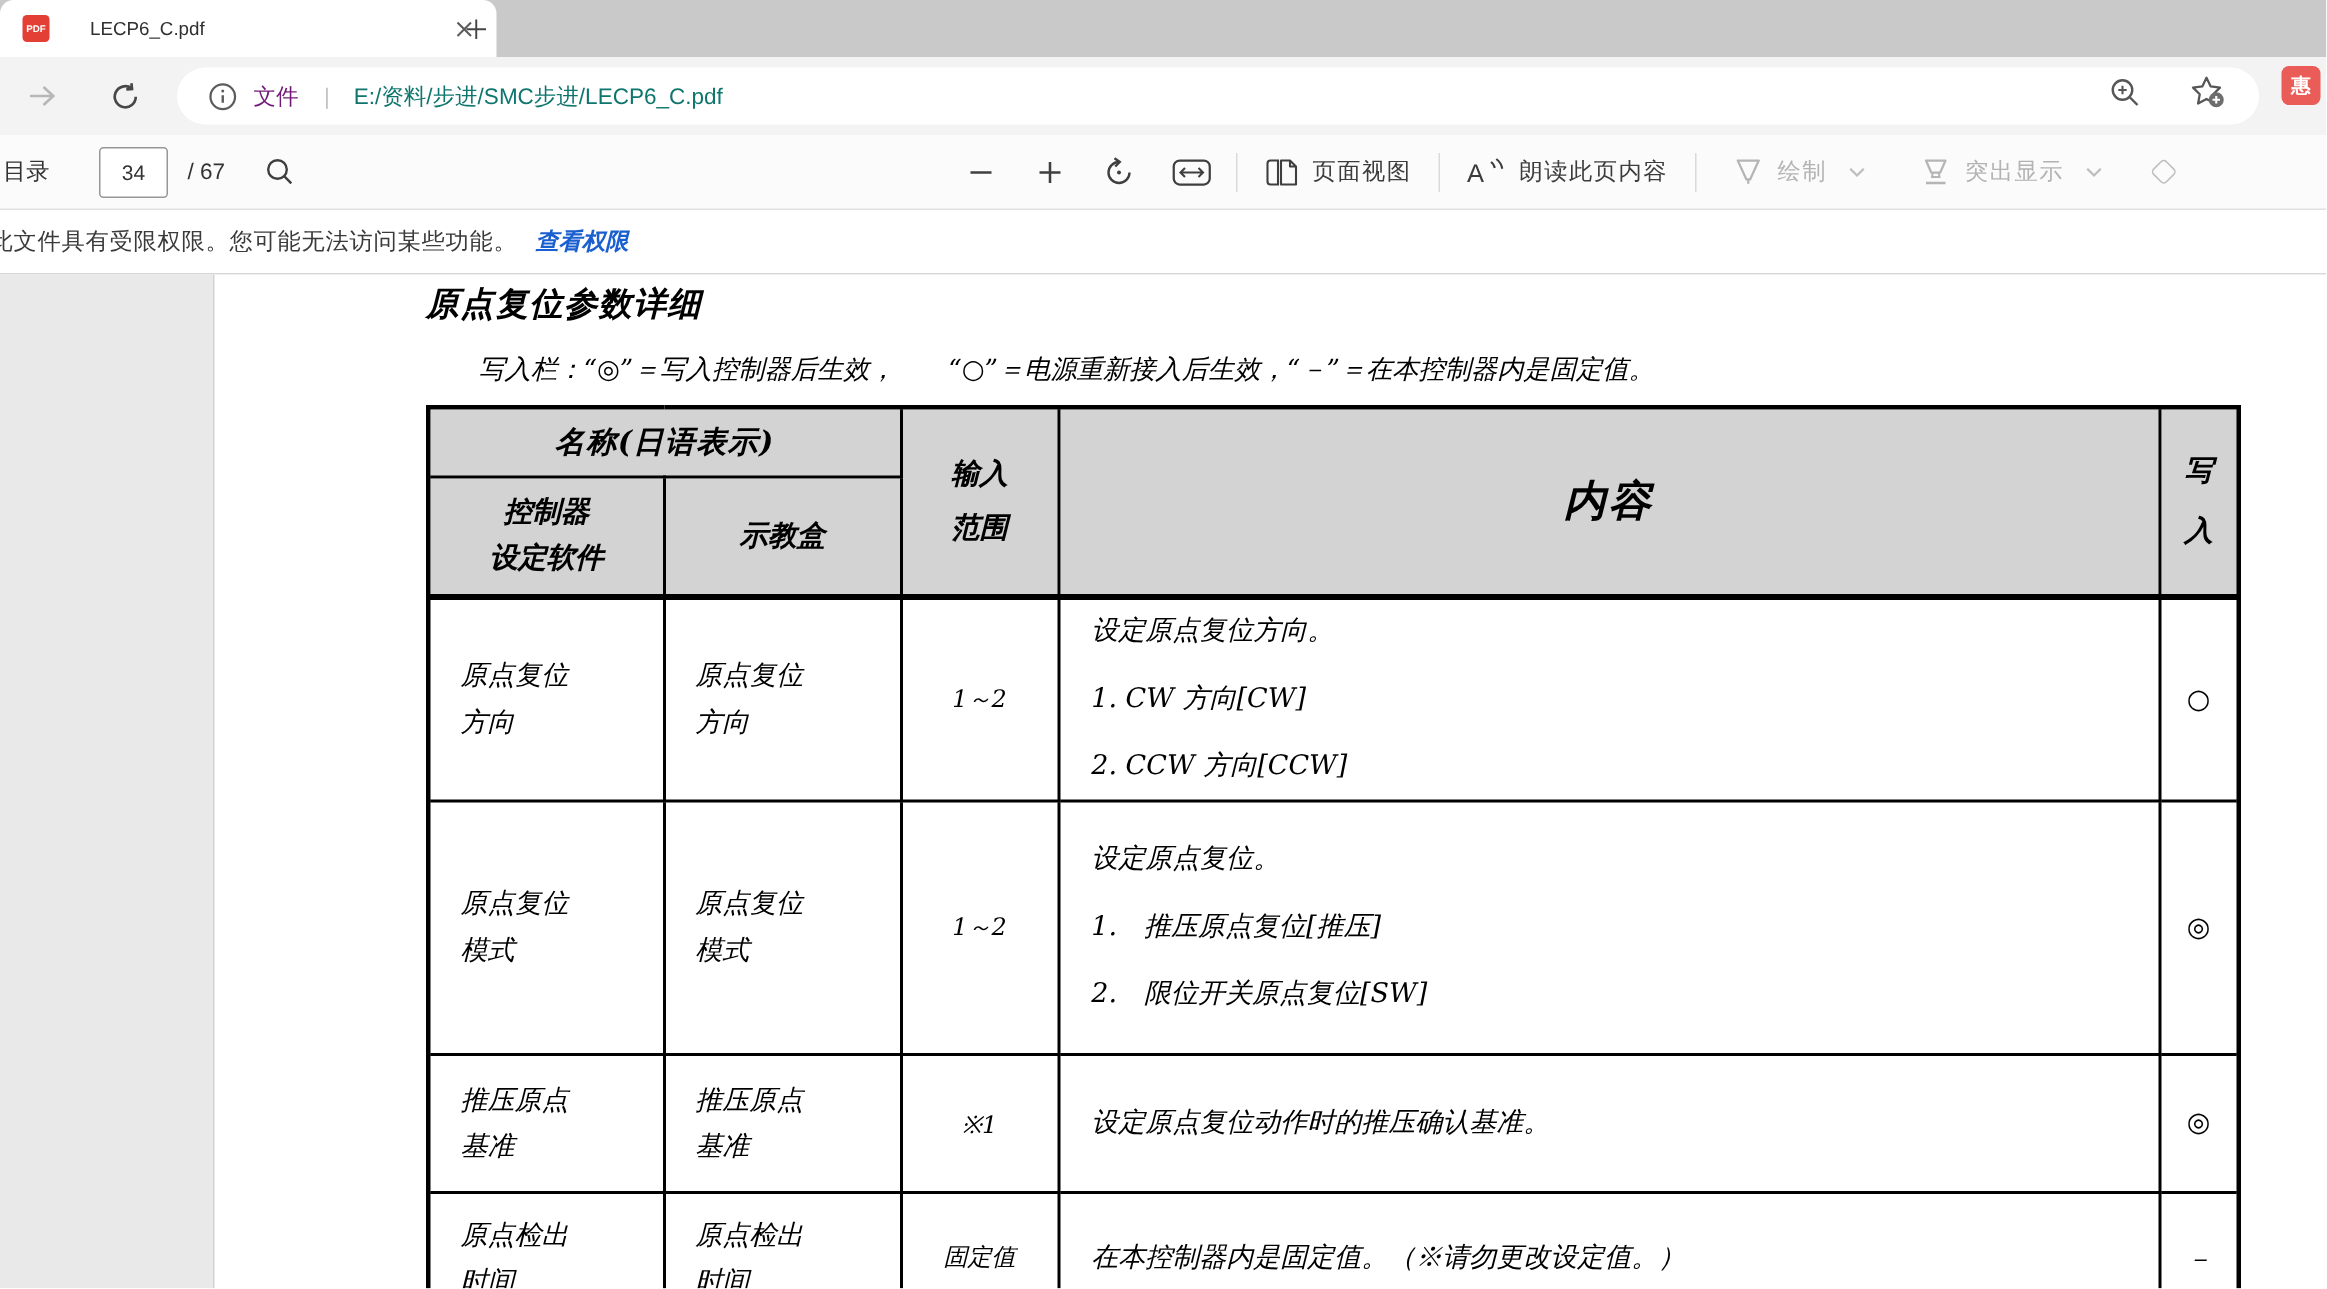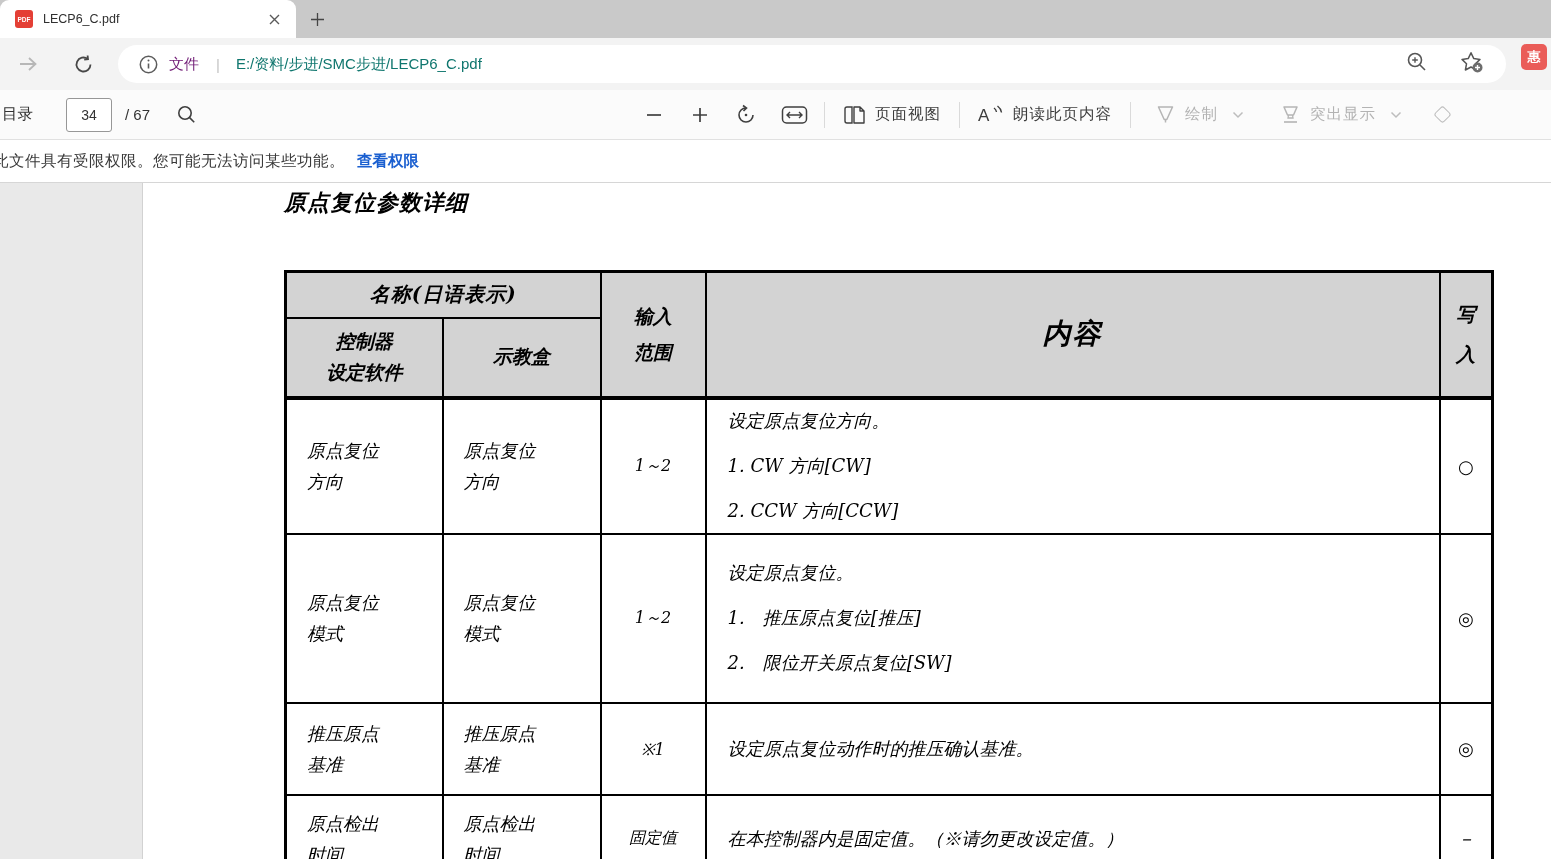--- a/index.html
+++ b/index.html
@@ -2,22 +2,22 @@
 <html><head>
 <meta charset="utf-8">
 <style>
   * { margin:0; padding:0; box-sizing:border-box; }
   html,body { width:1551px; height:859px; }
   body { font-family:"Liberation Sans", sans-serif; }
   .screen { position:relative; width:1551px; height:859px; overflow:hidden; background:#fff; }
 
   
   .tabstrip { position:relative; height:38px; background:#c9c9c9; }
-  .tab { position:absolute; left:0; top:0; width:296px; height:38px; background:#fff;
-         border-radius:9px 9px 0 0; display:flex; align-items:center; }
+  .tab { position:absolute; left:0; top:0; width:331px; height:38px; background:#fff;
+         border-radius:9px 9px 0 0; display:flex; align-items:center;gap:17px; }
   .favicon { width:18px; height:18px; margin-left:15px; background:#e43f35; border-radius:3px;
              color:#fff; font-size:6.5px; font-weight:bold; display:flex; align-items:center; justify-content:center;
              position:relative; flex:none; }
   .tab-title { margin-left:10px; font-size:12.5px; color:#303030; }
   .tab-close { position:absolute; right:10px; top:7px; width:24px; height:24px; border-radius:4px;
                display:flex; align-items:center; justify-content:center; }
   .newtab { position:absolute; left:303px; top:5px; width:28px; height:28px; border-radius:6px;
             display:flex; align-items:center; justify-content:center; }
 
   
@@ -48,21 +48,21 @@
   .tb-label { font-size:15.5px; color:#3c3c3c; letter-spacing:1px; margin-left:9px; white-space:nowrap; }
   .tb-label.disabled { color:#b3b3b3; }
   .tb-divider { width:1px; height:26px; background:#dadada; } .m-l14{margin-left:14px;} .m-l16{margin-left:16px;} .m-l18{margin-left:18px;}
   .m-l24{margin-left:24px;} .m-l26{margin-left:26px;} .m-l28{margin-left:28px;} .m-l34{margin-left:34px;} .m-l36{margin-left:36px;}
   .eraser-shape { width:13px; height:13px; border:1.6px solid #bdbdbd; border-radius:3px; transform:rotate(45deg); }
 
   
   .notice { position:relative; height:43px; background:#fff; border-bottom:1px solid #d6d6d6;
             display:flex; align-items:center; font-size:15.5px; color:#3a3a3a; }
   .notice-msg { margin-left:-7px; letter-spacing:0.5px; }
-  .notice-link { margin-left:12px; font-weight:bold; text-decoration:none; }
+  .notice-link { margin-left:12px; font-weight:bold; text-decoration:none;font-style:italic; }
 
   
   .content { position:absolute; left:0; top:183px; width:1551px; height:676px; background:#e9e9e9; overflow:hidden; }
   .page { position:absolute; left:142px; top:0; width:1409px; height:700px; background:#fff; border-left:1px solid #d2d2d2; }
   .docfont { font-family:"DejaVu Serif", serif; color:#000;font-style:italic; }
   .doc-title { position:absolute; left:141px; top:5px; font-size:22px; font-weight:bold; letter-spacing:1px; }
   .doc-intro { position:absolute; left:176px; top:51px; font-size:17.5px; white-space:nowrap; }
 
   .param-table { position:absolute; left:141px; top:87px; border-collapse:collapse; table-layout:fixed;
                  width:1207px; }
@@ -240,20 +240,21 @@
   </div>
 
   <div class="notice">
     <span class="notice-msg">此文件具有受限权限。您可能无法访问某些功能。</span>
     <a href="#" class="notice-link" style="color:#1a5fd0;">查看权限</a>
   </div>
 
   <div class="content">
     <div class="page">
       <div class="doc-title docfont">原点复位参数详细</div>
+      <div class="doc-intro docfont">写入栏：“◎”＝写入控制器后生效，　　“○”＝电源重新接入后生效，“－”＝在本控制器内是固定值。</div>
 
       <table class="param-table docfont">
         <colgroup>
           <col style="width:157px">
             <col style="width:158px">
             <col style="width:105px">
           <col style="width:734px">
             <col style="width:53px">
         </colgroup>
         <thead>

